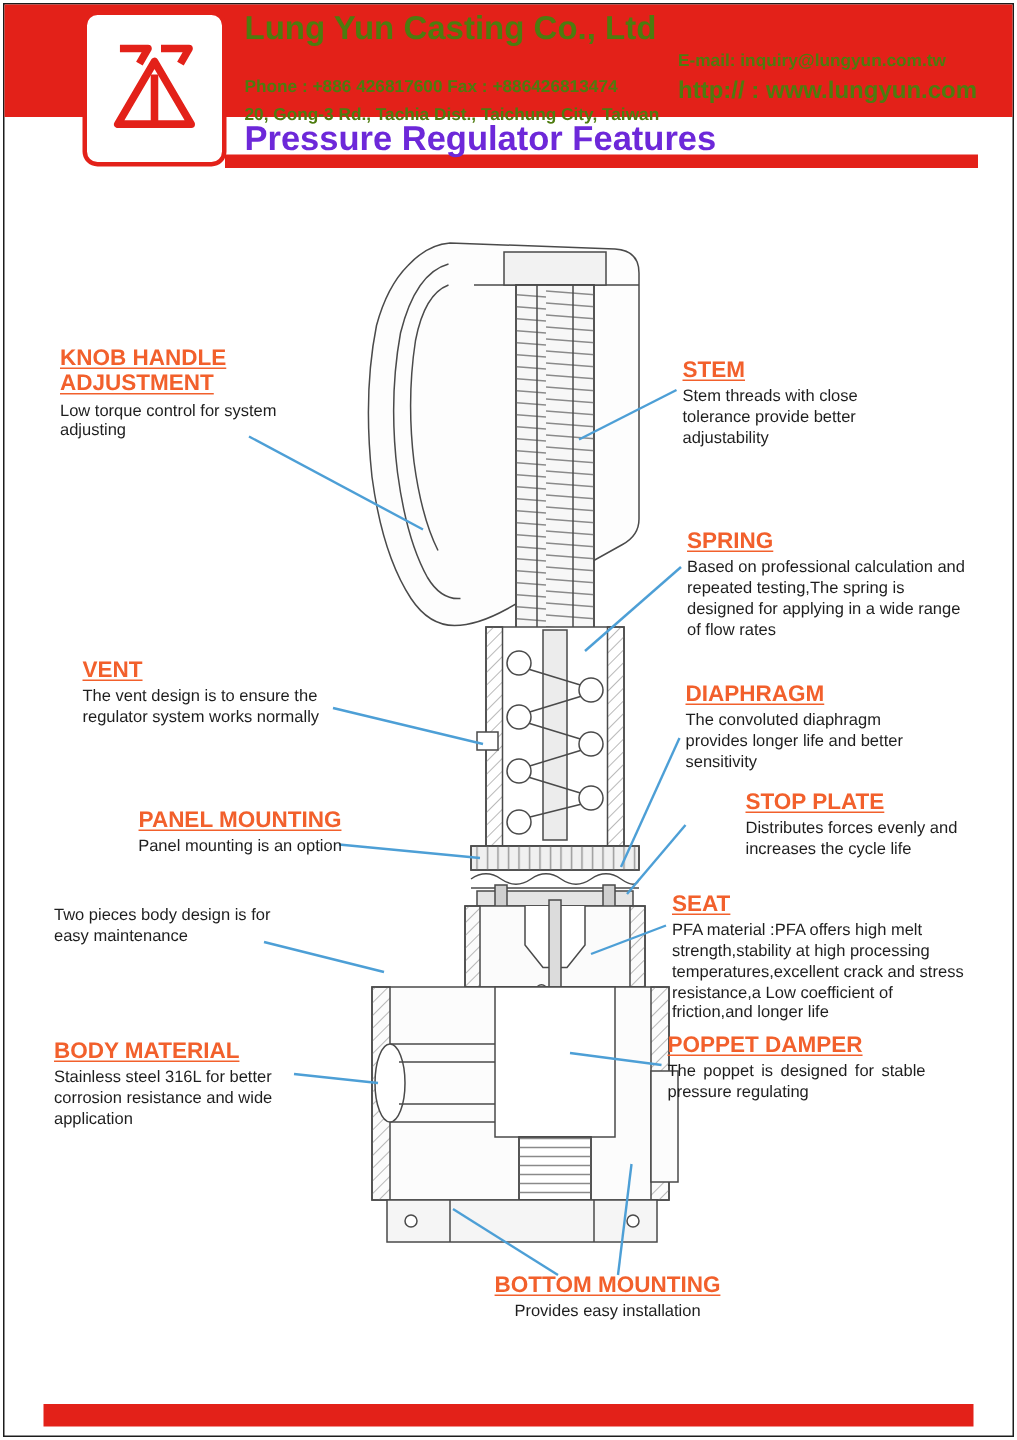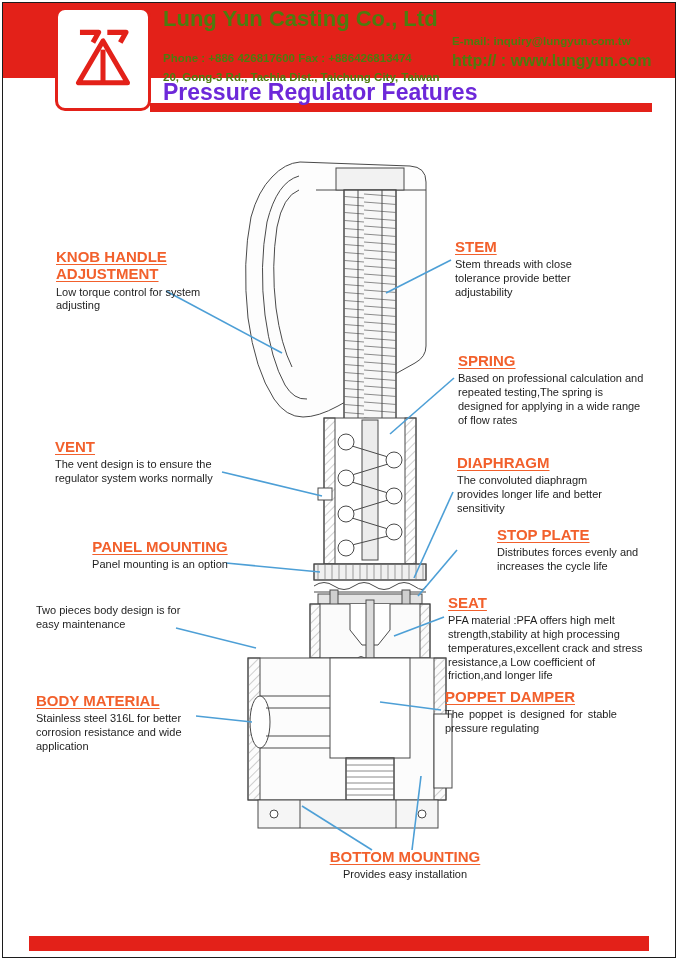--- a/index.html
+++ b/index.html
@@ -22,21 +22,21 @@
   .hdr-web{left:452px;top:52px;font-size:16px;font-weight:bold;}
   .page-title{position:absolute;left:163px;top:79px;font-size:23px;font-weight:bold;color:#6d28d9;z-index:4;}
   .title-bar{position:absolute;left:150px;top:103px;width:502px;height:9px;background:#e32119;z-index:3;}
   
   .diagram{position:absolute;left:0;top:0;z-index:1;pointer-events:none;}
   
   .callout{position:absolute;z-index:6;}
   .co-head{color:#f2602c;font-weight:bold;font-size:15px;line-height:1.15;
            text-decoration:underline;text-underline-offset:2px;margin-bottom:3px;}
   .co-body{color:#1e1e1e;font-size:11px;line-height:1.25;}
-  .co-0{left:40px;top:248px;width:148px;margin-left:16px;}
+  .co-0{left:40px;top:230px;width:148px;}
   .co-1{left:55px;top:438px;width:178px;}
   .co-2{left:75px;top:538px;width:170px;text-align:center;}
   .co-3{left:36px;top:604px;width:160px;}
   .co-4{left:36px;top:692px;width:168px;}
   .co-5{left:455px;top:238px;width:158px;}
   .co-6{left:458px;top:352px;width:192px;}
   .co-7{left:457px;top:454px;width:172px;}
   .co-8{left:461px;top:526px;width:162px;margin-left:36px;}
   .co-9{left:448px;top:594px;width:196px;}
   .co-10{left:445px;top:688px;width:172px;}

